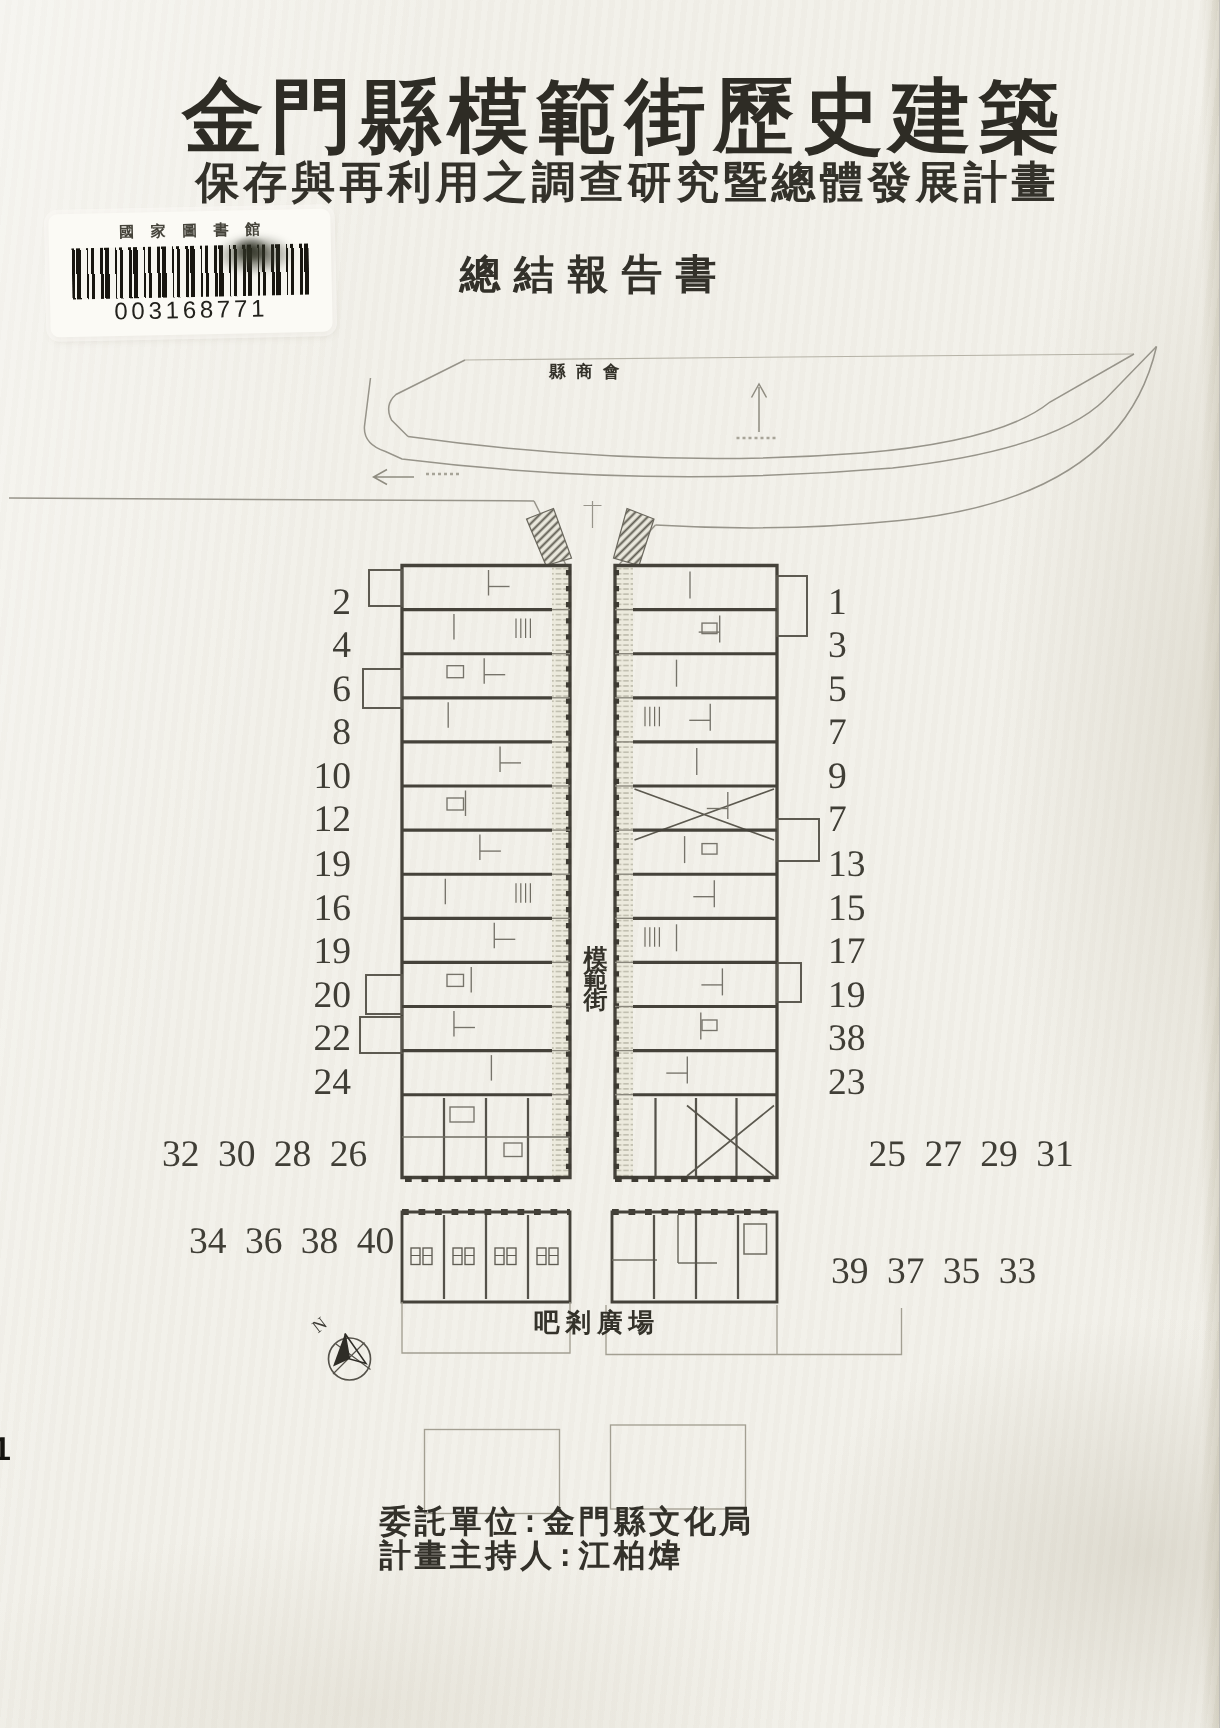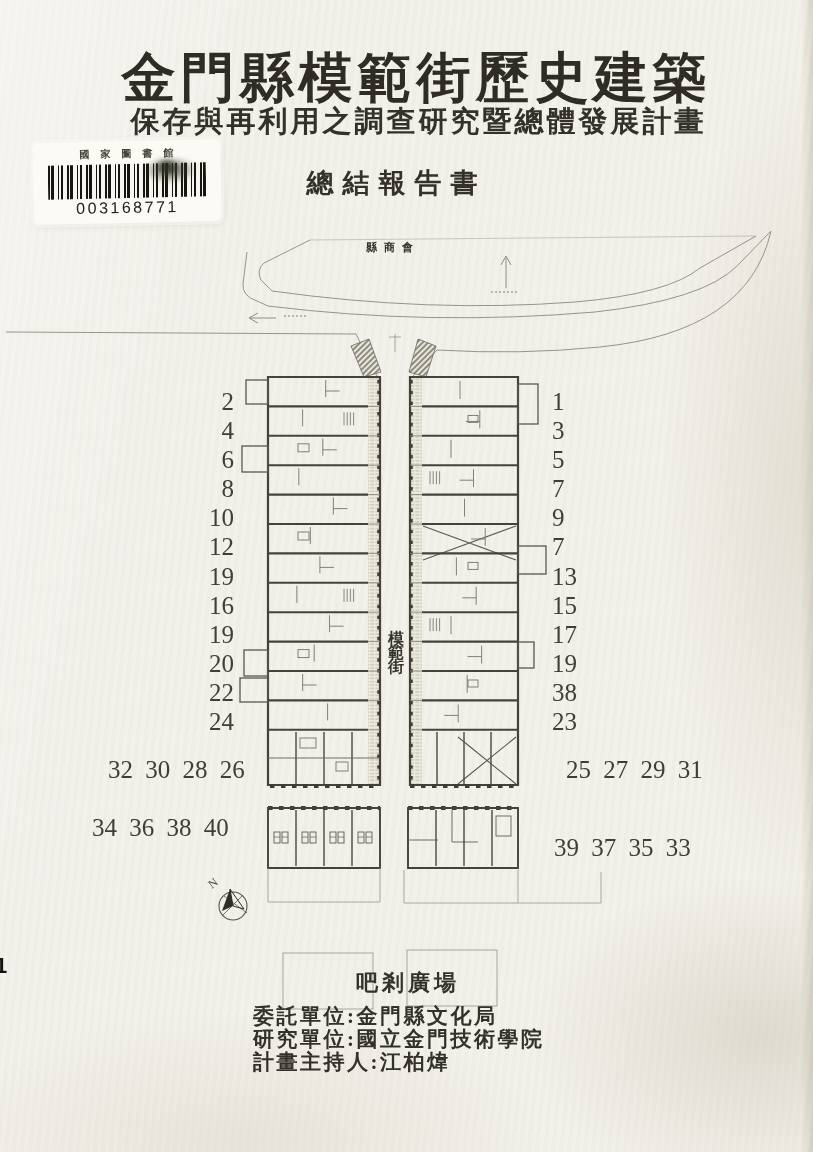--- a/index.html
+++ b/index.html
@@ -36,34 +36,34 @@
            color:#23221d;font-family:"Liberation Sans","DejaVu Sans",sans-serif;}
   .smudge{position:absolute;right:8px;top:-12px;width:62px;height:34px;filter:blur(2px);
           background:radial-gradient(ellipse 60% 55% at 55% 55%, rgba(52,54,40,.92), rgba(52,54,40,0) 72%);}
   .smudge2{position:absolute;right:26px;top:-6px;width:26px;height:18px;filter:blur(1px);
           background:radial-gradient(ellipse, rgba(40,42,30,.85), rgba(40,42,30,0) 70%);}
   
   .map-label{color:#34322a;font-weight:bold;white-space:nowrap;}
   .lbl-chamber{left:366px;top:240px;font-size:11px;letter-spacing:7px;}
   .lbl-street{left:385px;top:617px;font-size:16px;letter-spacing:14px;
               writing-mode:vertical-rl;text-orientation:upright;}
-  .lbl-plaza{left:356px;top:968px;font-size:22px;letter-spacing:4px;}
+  .lbl-plaza{left:356px;top:870px;font-size:17px;letter-spacing:4px;}
   .numcol{top:387px;font-size:25px;color:#403e36;line-height:29.1px;}
   .numcol.leftcol{left:150px;width:84px;text-align:right;}
   .numcol.rightcol{left:552px;width:80px;text-align:left;}
   .num{display:block;height:29.1px;}
   .rowlbl{font-size:25px;color:#403e36;white-space:nowrap;word-spacing:6px;}
   .r1l{left:108px;top:756px;width:122px;}
-  .r1r{left:566px;top:756px;}
-  .r2l{left:92px;top:814px;width:122px;text-align:center;}
+  .r1r{left:579px;top:756px;}
+  .r2l{left:126px;top:814px;width:122px;text-align:center;}
   .r2r{left:554px;top:814px;margin-top:20px;}
   
   .credits{left:253px;top:1005px;font-size:21px;line-height:23px;letter-spacing:2.5px;
            color:#33312a;font-weight:600;}
-  .credit-line{display:block;}
+  .credit-line{display:block;font-family:Liberation Mono, monospace;}
   
   .edge-mark{left:-5px;top:953px;font-size:22px;font-weight:bold;
              font-family:"Liberation Sans","DejaVu Sans",sans-serif;color:#15140f;}
   svg{position:absolute;left:0;top:0;}
 </style>
 </head>
 <body>
 
 <div class="page">
 
@@ -347,18 +347,17 @@
       <span class="num">23</span>
     </div>
 
   <div class="abs rowlbl r1l">32 30 28 26</div>
   <div class="abs rowlbl r1r">25 27 29 31</div>
   <div class="abs rowlbl r2l">34 36 38 40</div>
   <div class="abs rowlbl r2r">39 37 35 33</div>
 
   <div class="abs credits">
       <span class="credit-line">委託單位:金門縣文化局</span>
-      <span class="credit-line">研究單位:國立金門技術學院</span>
       <span class="credit-line">計畫主持人:江柏煒</span>
     </div>
 
   <div class="abs edge-mark">1</div>
 </div>
 
 </body></html>

